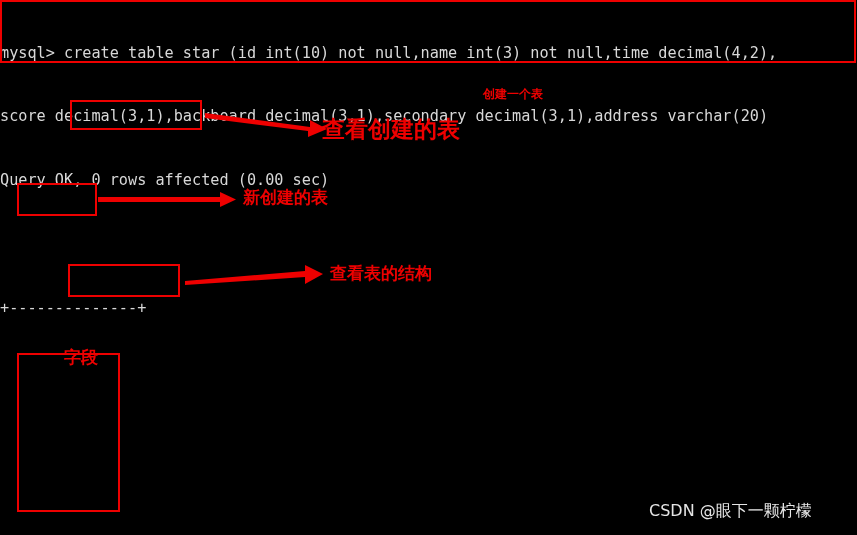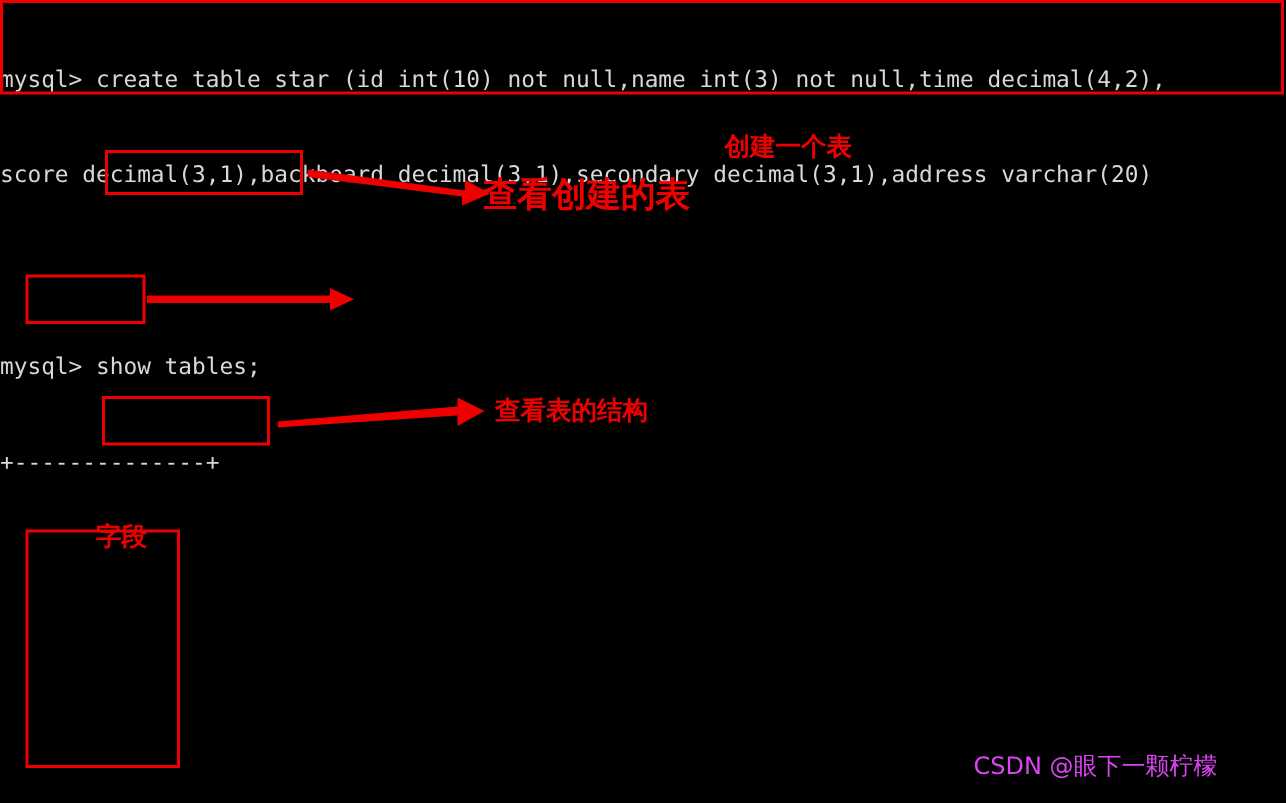--- a/index.html
+++ b/index.html
@@ -47,36 +47,36 @@
     font-family: "DejaVu Sans", "Liberation Sans", sans-serif;
     font-weight: 700;
     white-space: nowrap;
   }
   .arrow {
     position: absolute;
     pointer-events: none;
   }
   .watermark {
     position: absolute;
-    color: #d946ef;
+    color: #e5e5e5;
     font-family: "DejaVu Sans", "Liberation Sans", sans-serif;
     font-size: 16px;
     white-space: nowrap;
   }
 </style>
 </head>
 <body>
 
 <div id="screen">
 
   <div class="term">
     <div class="line">mysql&gt; create table star (id int(10) not null,name int(3) not null,time decimal(4,2),</div>
     <div class="line">score decimal(3,1),backboard decimal(3,1),secondary decimal(3,1),address varchar(20)</div>
+    <div class="line">Query OK, 0 rows affected (0.00 sec)</div>
     <div class="line"></div>
-    <div class="line">mysql&gt; show tables;</div>
     <div class="line">+--------------+</div>
     
     
     
     
     
     
     
     
     
@@ -105,24 +105,25 @@
   </svg>
 
   <svg class="arrow" style="left:98px; top:190px;" width="140" height="20" viewBox="0 0 140 20">
     <polygon points="0,7 122,7 122,2 138,9.5 122,17 122,12 0,12" fill="#ee0000"></polygon>
   </svg>
 
   <svg class="arrow" style="left:185px; top:263px;" width="140" height="30" viewBox="0 0 140 30">
     <polygon points="0,18 120,8 120,2 138,11 120,21 120,14 0,22" fill="#ee0000"></polygon>
   </svg>
 
-  <div class="cn" style="left:483px; top:86px; font-size:17px;">创建一个表</div>
+  <div class="cn" style="left:483px; top:86px; font-size:12px;">创建一个表</div>
 
   <div class="cn" style="left:322px; top:114px; font-size:23px;">查看创建的表</div>
 
+  <div class="cn" style="left:243px; top:186px; font-size:17px;">新创建的表</div>
 
   <div class="cn" style="left:330px; top:262px; font-size:17px;text-align:right;">查看表的结构</div>
 
   <div class="cn" style="left:64px; top:346px; font-size:17px;">字段</div>
 
   <div class="watermark" style="left:649px; top:501px;">CSDN @眼下一颗柠檬</div>
 
 </div>
 
 </body></html>

